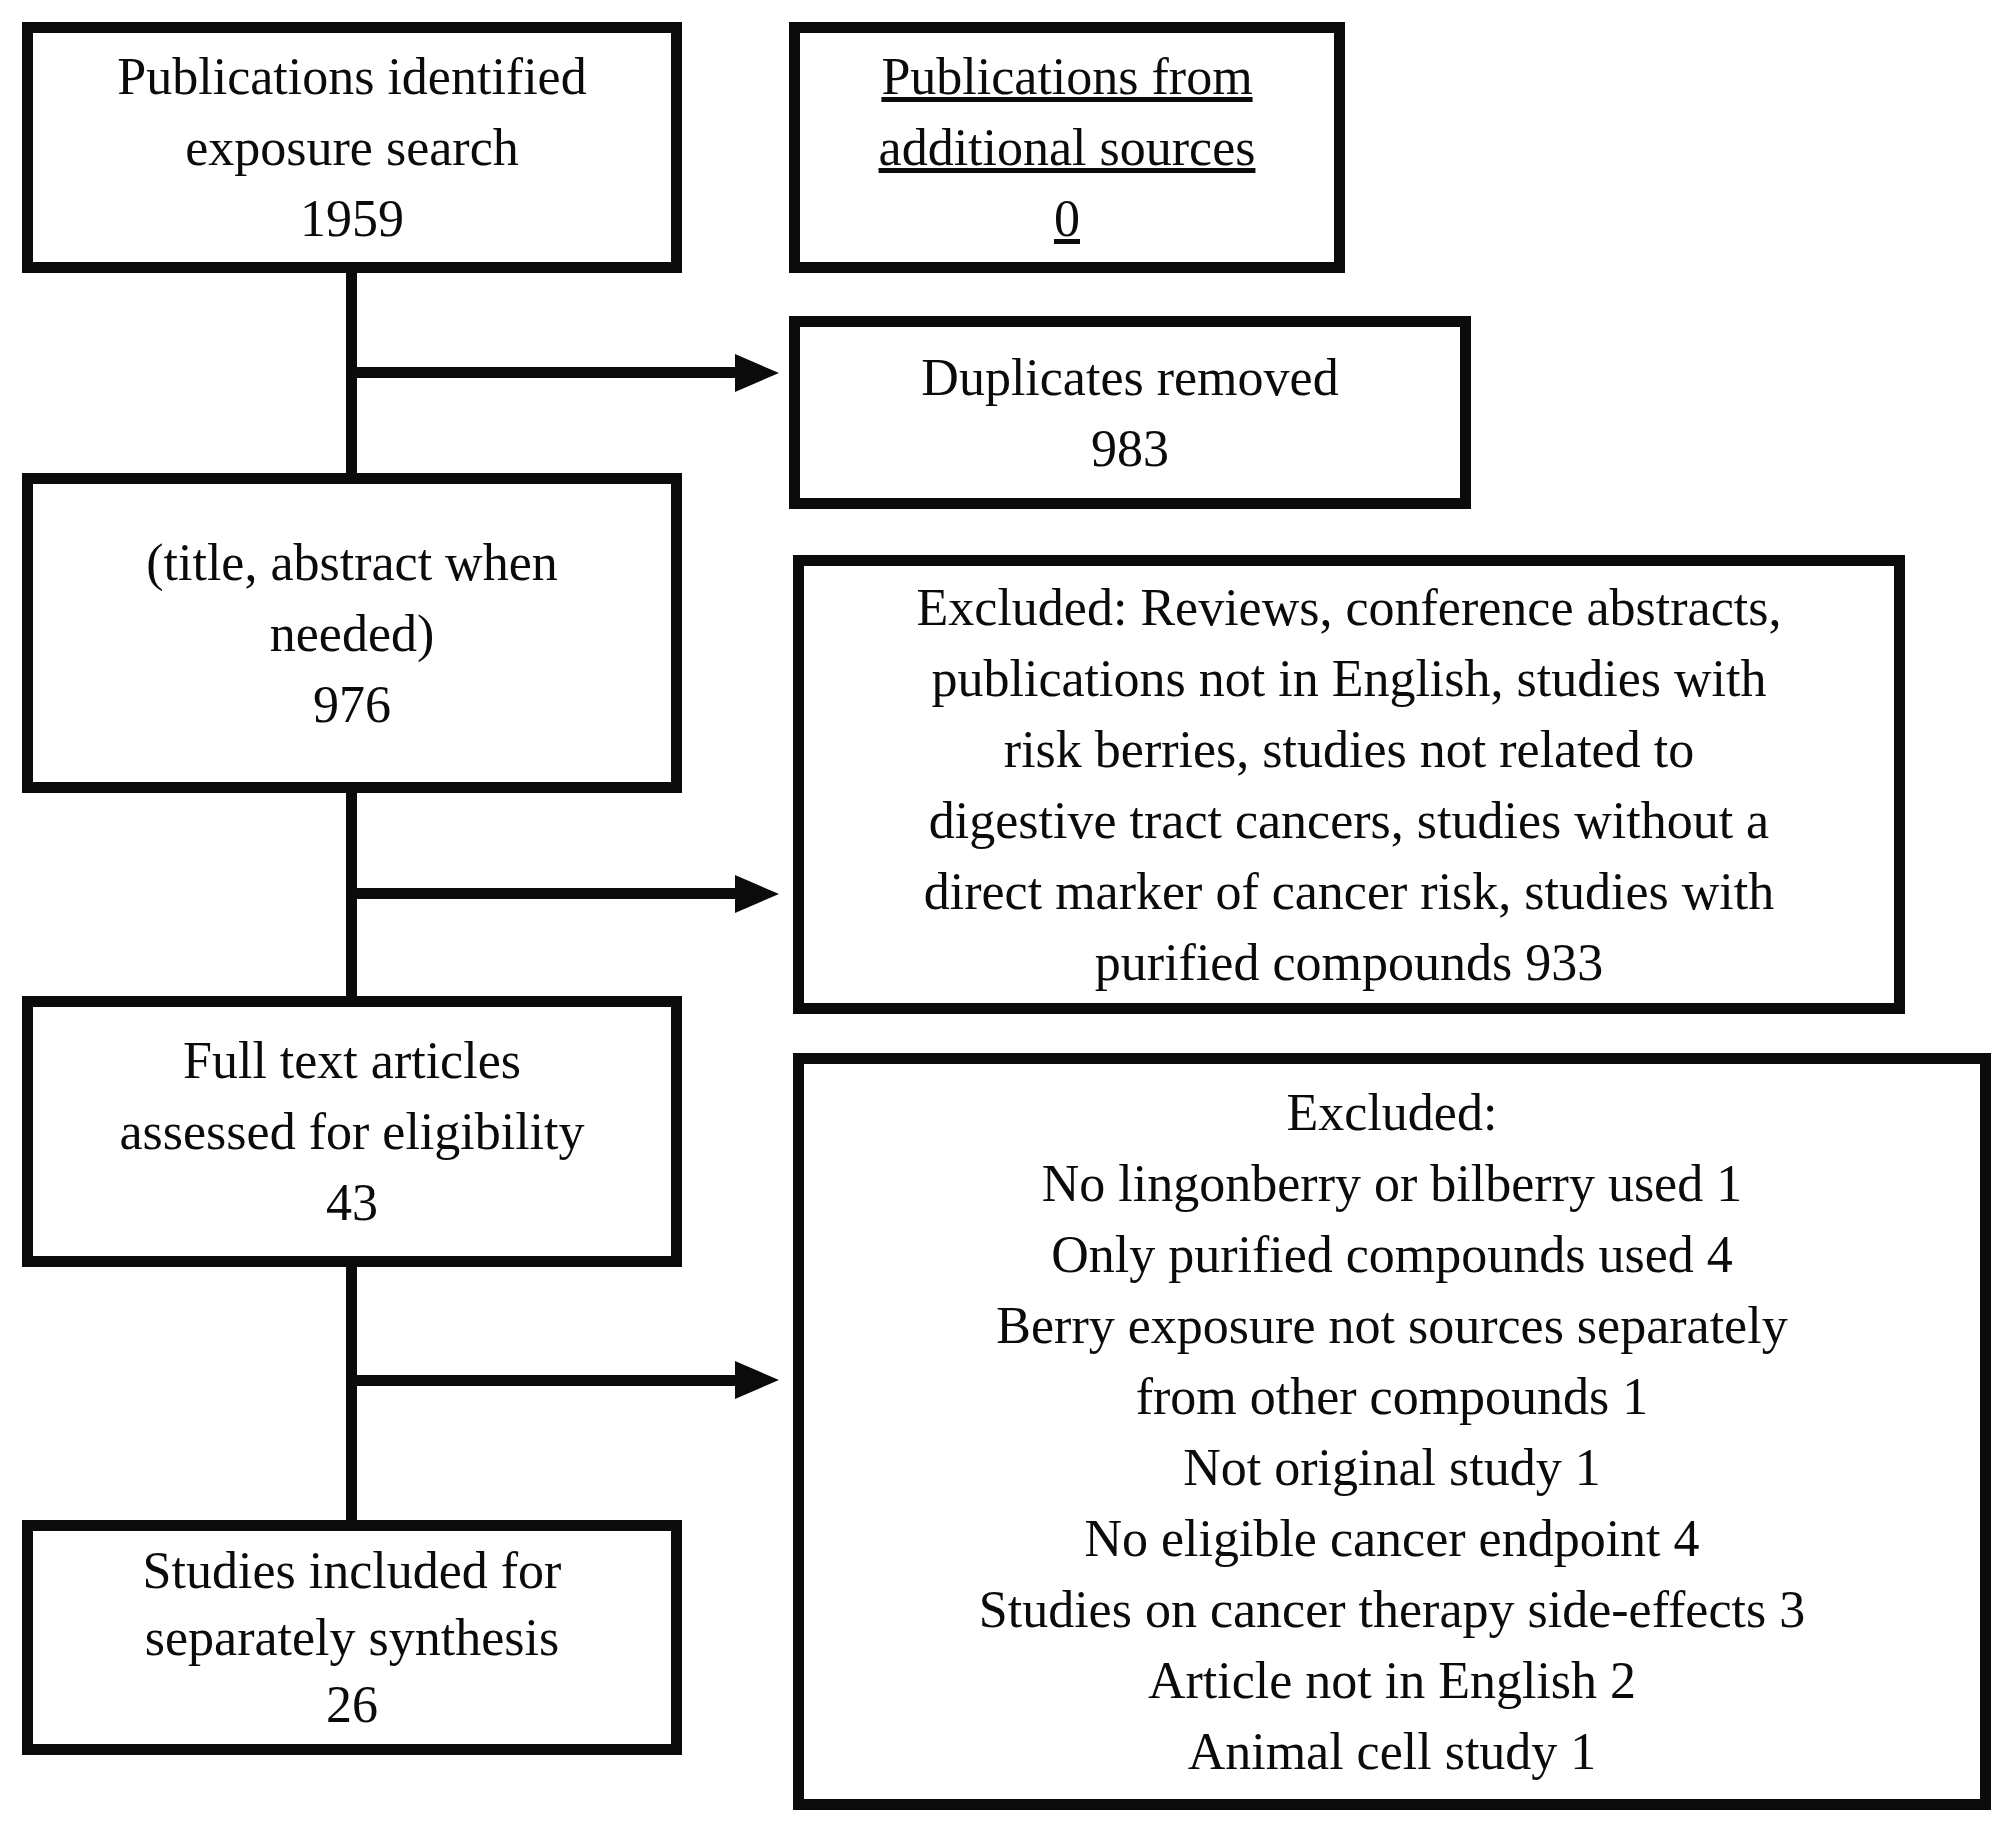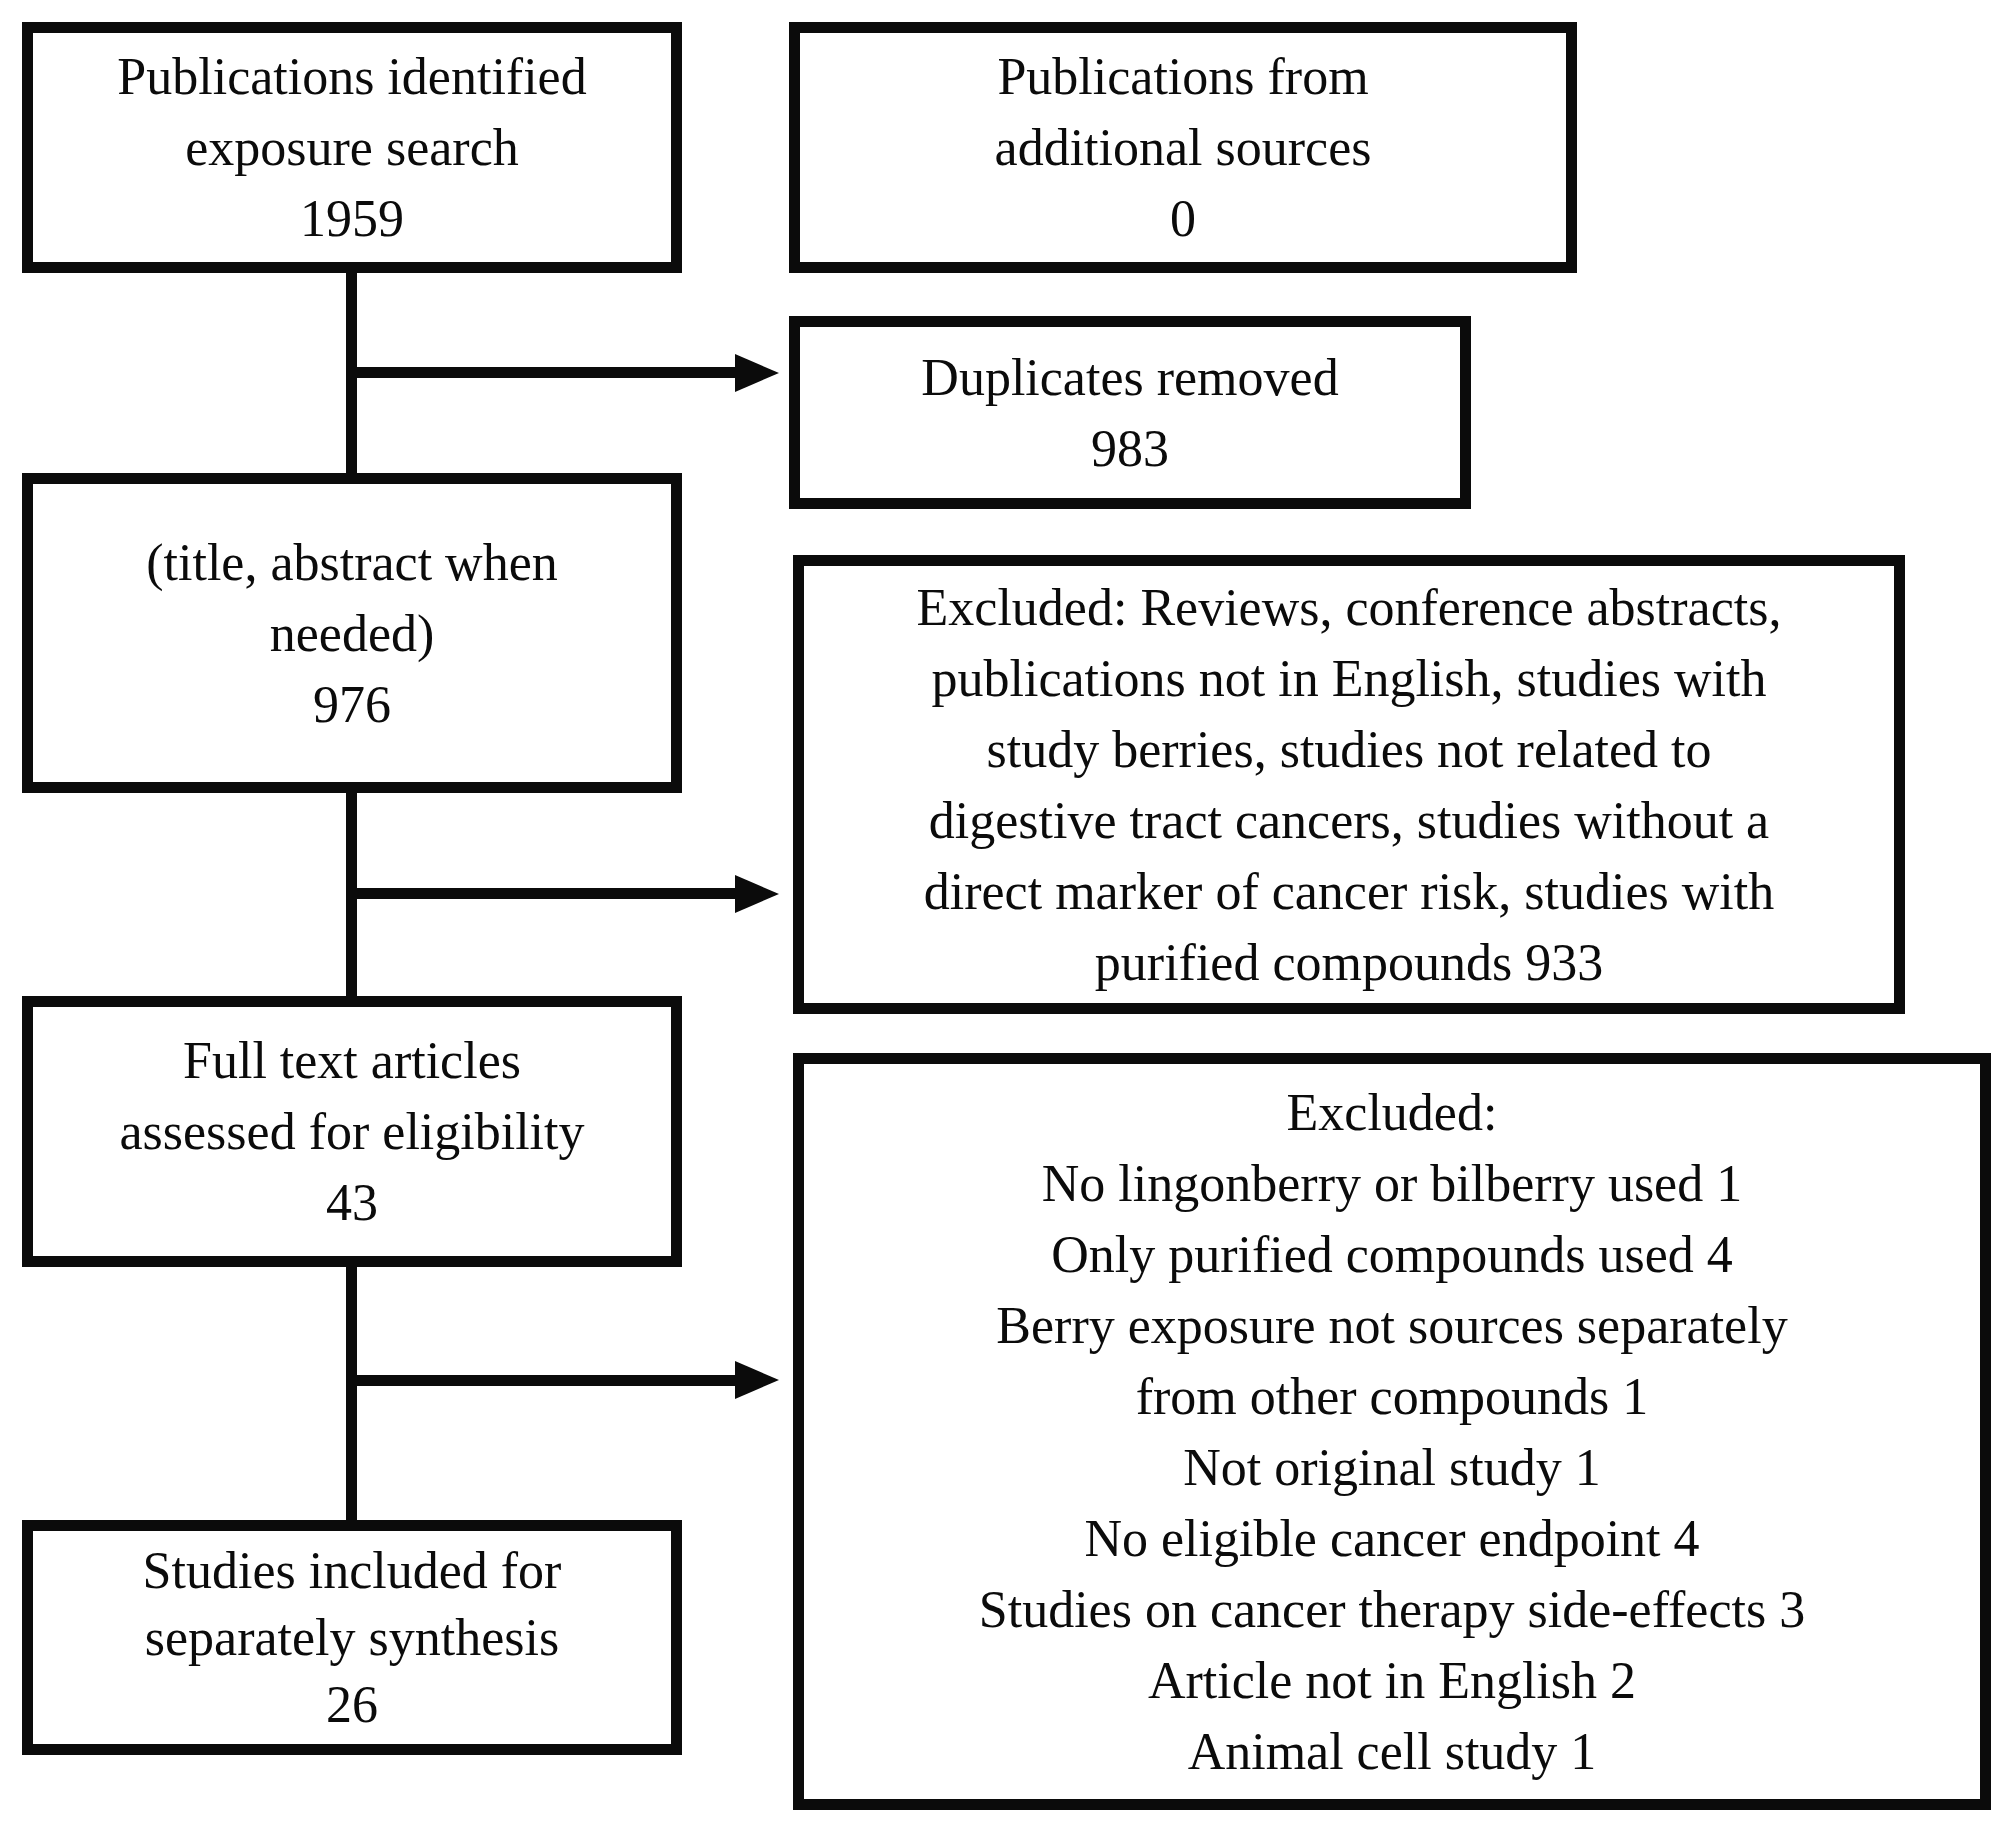--- a/index.html
+++ b/index.html
@@ -57,21 +57,21 @@
 <body>
 
 <div id="canvas">
 
   <div class="box" style="left:22px; top:22px; width:660px; height:251px;">
     <span class="ln">Publications identified</span>
     <span class="ln">exposure search</span>
     <span class="ln">1959</span>
   </div>
 
-  <div class="box" style="left:789px; top:22px; width:788px; height:251px;">
+  <div class="box" style="left:789px; top:22px; width:556px; height:251px;text-decoration:underline;">
     <span class="ln">Publications from</span>
     <span class="ln">additional sources</span>
     <span class="ln">0</span>
   </div>
 
   <div class="connector-v" style="left:346px; top:273px; height:200px;"></div>
 
   <div class="arrow-shaft" style="left:352px; top:367px; width:385px;"></div>
   <div class="arrow-head" style="left:735px; top:354px;"></div>
 
@@ -82,21 +82,21 @@
 
   <div class="box" style="left:22px; top:473px; width:660px; height:320px;">
     <span class="ln">(title, abstract when</span>
     <span class="ln">needed)</span>
     <span class="ln">976</span>
   </div>
 
   <div class="box" style="left:793px; top:555px; width:1112px; height:459px;">
     <span class="ln">Excluded: Reviews, conference abstracts,</span>
     <span class="ln">publications not in English, studies with</span>
-    <span class="ln">study berries, studies not related to</span>
+    <span class="ln">risk berries, studies not related to</span>
     <span class="ln">digestive tract cancers, studies without a</span>
     <span class="ln">direct marker of cancer risk, studies with</span>
     <span class="ln">purified compounds 933</span>
   </div>
 
   <div class="connector-v" style="left:346px; top:793px; height:203px;"></div>
 
   <div class="arrow-shaft" style="left:352px; top:888px; width:385px;"></div>
   <div class="arrow-head" style="left:735px; top:875px;"></div>
 

